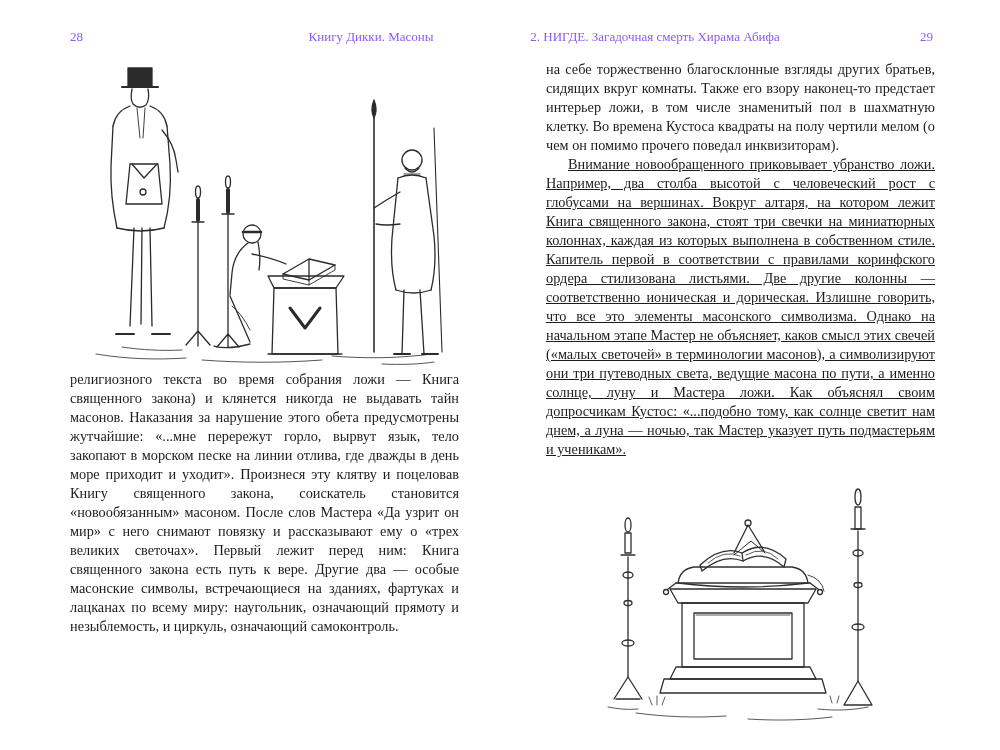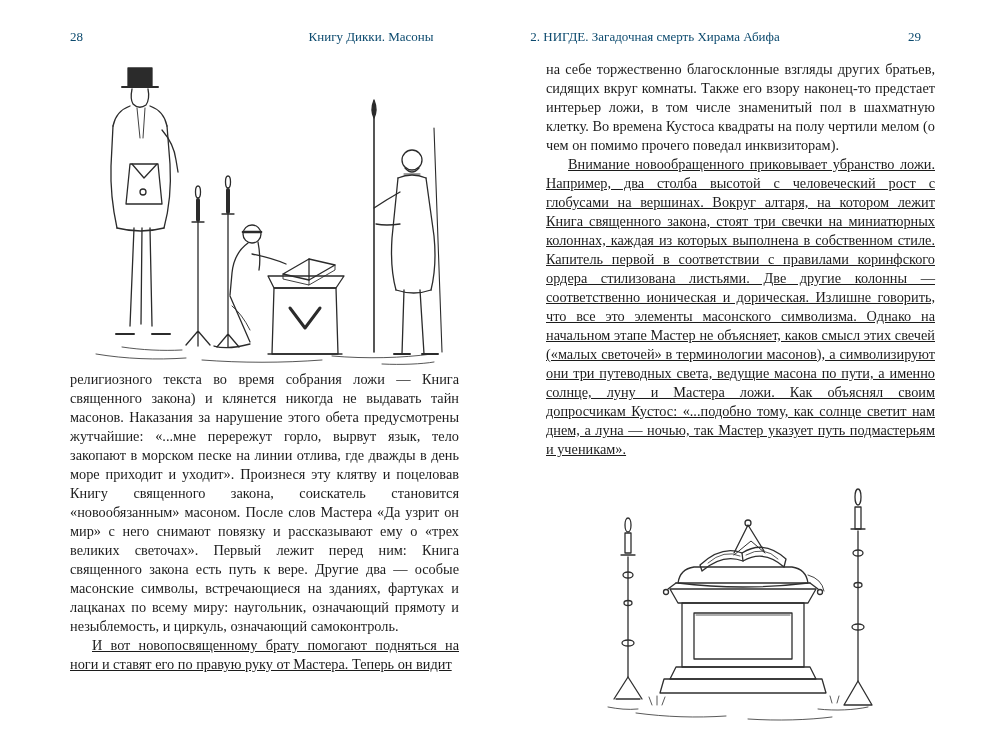--- a/index.html
+++ b/index.html
@@ -5,24 +5,24 @@
   * { margin:0; padding:0; box-sizing:border-box; }
   html,body { background:#ffffff; }
   body {
     width:1000px; height:750px;
     position:relative; overflow:hidden;
     font-family:"Liberation Serif", serif;
     color:#1c1c1c;
   }
   .runhead, .pagenum {
     position:absolute; top:29px;
-    font-size:13px; color:#0c4a6e; white-space:nowrap;
+    font-size:13px; color:#8b5cf6; white-space:nowrap;
   }
   .pagenum-left  { left:70px; }
-  .pagenum-right { right:79px; }
+  .pagenum-right { right:67px; }
   .runhead-left  { left:371px; transform:translateX(-50%); }
   .runhead-right { left:655px; transform:translateX(-50%); }
 
   .page { position:absolute; top:0; height:620px; }
   .page-left  { left:70px;  width:389px; }
   .page-right { left:546px; width:389px; }
 
   figure.illustration { display:flex; justify-content:center; }
   .page-left figure.illustration  { margin-top:56px; }
   .page-right figure.illustration { margin-top:12px; }
@@ -114,21 +114,20 @@
           <path d="M318 136 q-14 8 -26 16"></path>
           <path d="M318 168 q-14 2 -24 0"></path>
           <path d="M322 234 l-2 64 M338 234 l4 64"></path>
           <path d="M312 298 h16 M340 298 h16" stroke-width="2"></path>
         </g>
       </svg>
     </figure>
 
     <div class="text-block">
       <p>религиозного текста во время собрания ложи — Книга священного закона) и клянется никогда не выдавать тайн масонов. Наказания за нарушение этого обета предусмотрены жутчайшие: «...мне перережут горло, вырвут язык, тело закопают в морском песке на линии отлива, где дважды в день море приходит и уходит». Произнеся эту клятву и поцеловав Книгу священного закона, соискатель становится «новообязанным» масоном. После слов Мастера «Да узрит он мир» с него снимают повязку и рассказывают ему о «трех великих светочах». Первый лежит перед ним: Книга священного закона есть путь к вере. Другие два — особые масонские символы, встречающиеся на зданиях, фартуках и лацканах по всему миру: наугольник, означающий прямоту и незыблемость, и циркуль, означающий самоконтроль.</p>
-      <p class="indent">И вот новопосвященному брату помогают подняться на ноги и ставят его по правую руку от Мастера. Теперь он видит</p>
     </div>
   </section>
 
   <section class="page page-right">
 
     <div class="text-block">
       <p>на себе торжественно благосклонные взгляды других братьев, сидящих вкруг комнаты. Также его взору наконец-то предстает интерьер ложи, в том числе знаменитый пол в шахматную клетку. Во времена Кустоса квадраты на полу чертили мелом (о чем он помимо прочего поведал инквизиторам).</p>
       <p class="indent">Внимание новообращенного приковывает убранство ложи. Например, два столба высотой с человеческий рост с глобусами на вершинах. Вокруг алтаря, на котором лежит Книга священного закона, стоят три свечки на миниатюрных колоннах, каждая из которых выполнена в собственном стиле. Капитель первой в соответствии с правилами коринфского ордера стилизована листьями. Две другие колонны — соответственно ионическая и дорическая. Излишне говорить, что все это элементы масонского символизма. Однако на начальном этапе Мастер не объясняет, каков смысл этих свечей («малых светочей» в терминологии масонов), а символизируют они три путеводных света, ведущие масона по пути, а именно солнце, луну и Мастера ложи. Как объяснял своим допросчикам Кустос: «...подобно тому, как солнце светит нам днем, а луна — ночью, так Мастер указует путь подмастерьям и ученикам».</p>
     </div>
 

